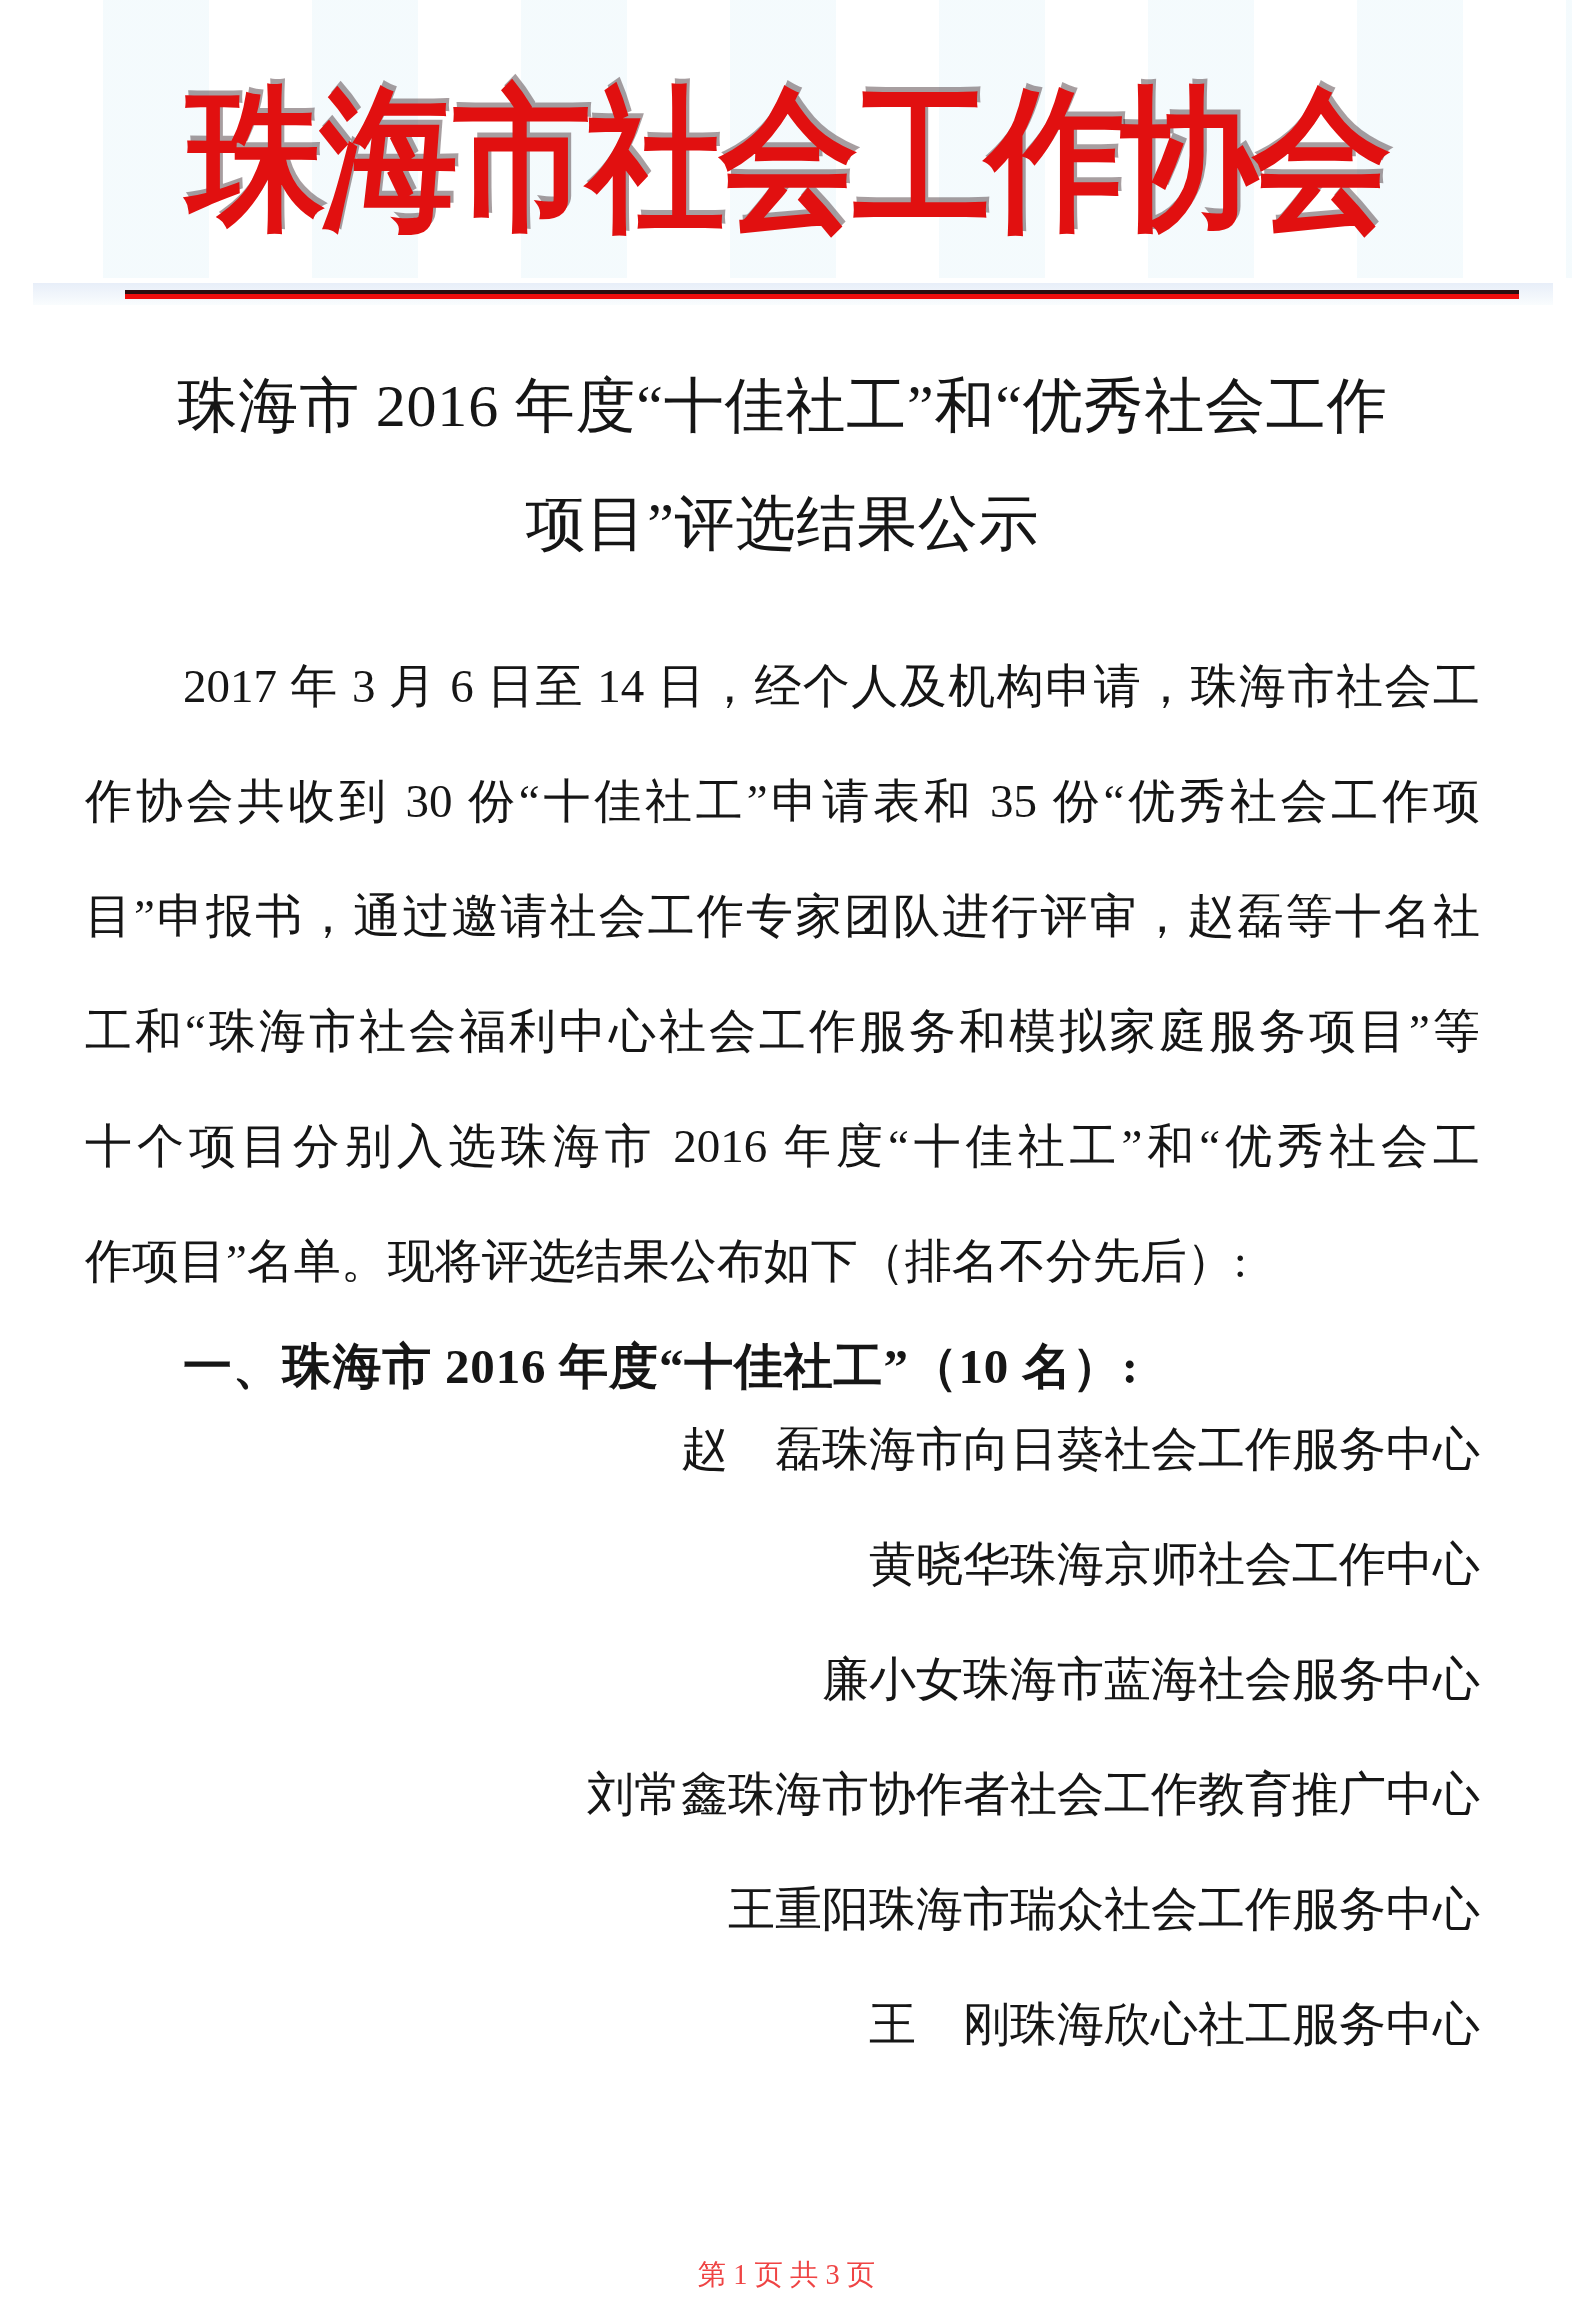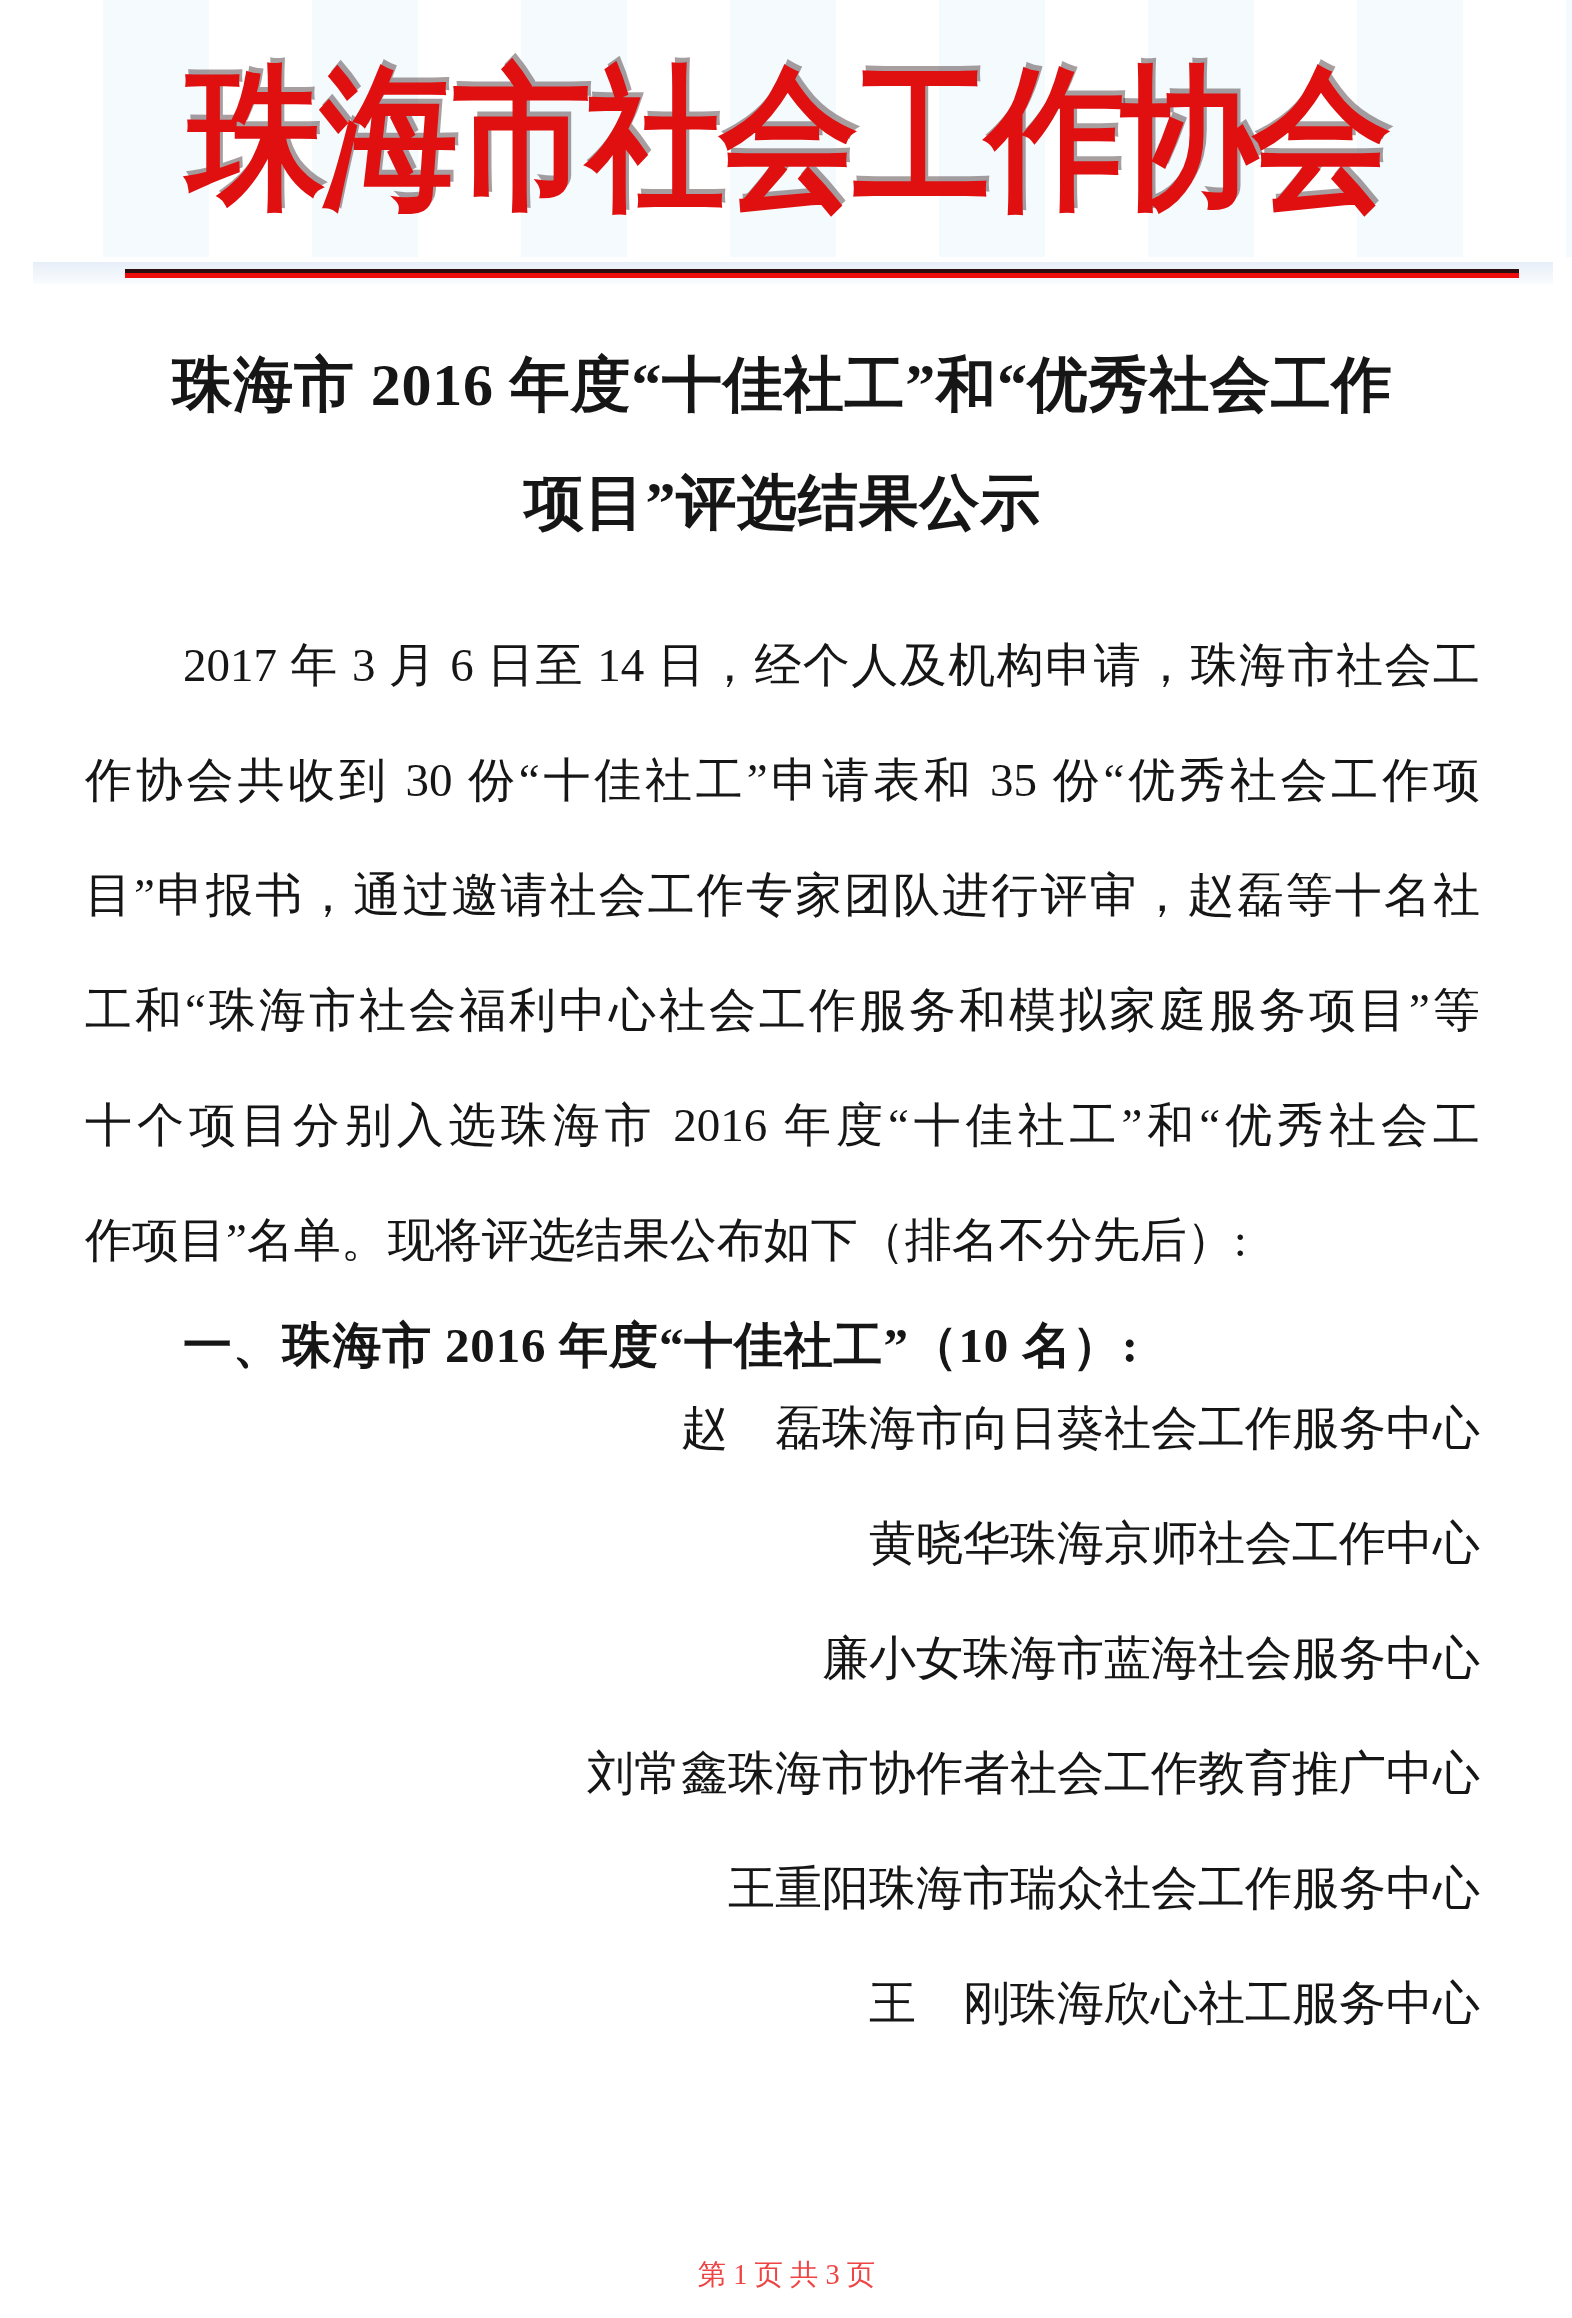--- a/index.html
+++ b/index.html
@@ -16,21 +16,21 @@
     position: relative;
     width: 1573px;
     height: 2319px;
     margin: 0 auto;
     background: #ffffff;
     overflow: hidden;
   }
 
   
   .logo-band {
-    padding-top: 28px;
+    padding-top: 49px;
     background:
       repeating-linear-gradient(90deg,
         rgba(226,243,249,0.00) 0px,  rgba(226,243,249,0.00) 103px,
         rgba(219,240,248,0.30) 103px, rgba(219,240,248,0.30) 209px);
   }
   .org-logo {
     text-align: center;
     font-weight: bold;
     font-size: 138px;
     line-height: 229px;
@@ -53,21 +53,21 @@
     background: var(--divider-red);
     border-top: 4px solid var(--divider-dark);
   }
 
   
   .content { padding: 0 93px 0 85px; }
 
   .doc-title {
     margin-top: 39px;
     font-size: 60px;
-    font-weight: bold;
+    font-weight: normal;
     line-height: 118px;
     text-align: center;
     letter-spacing: 0.8px;
     white-space: nowrap;
   }
 
   .salutation {
     margin-top: 130px;
     font-size: 47px;
     line-height: 59px;

